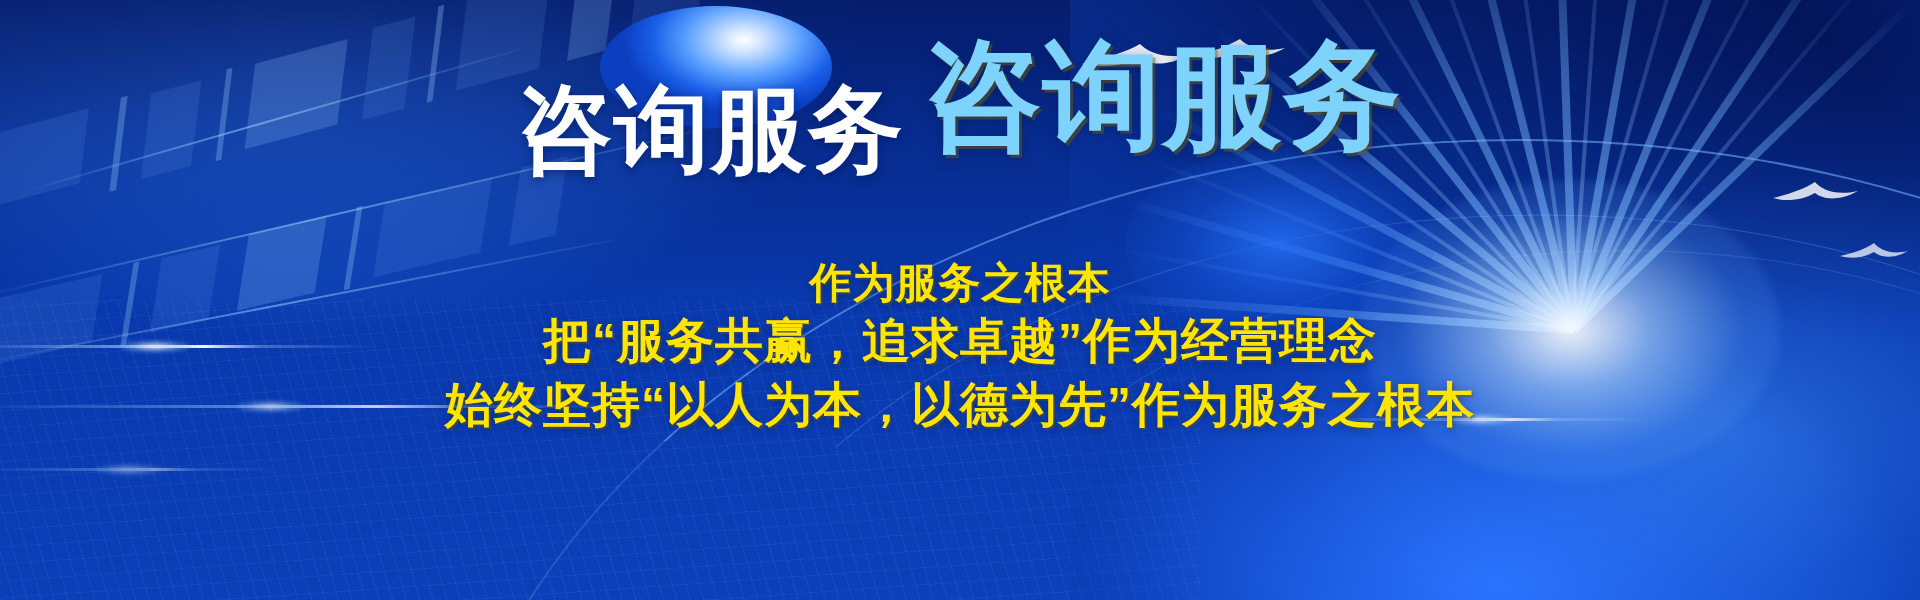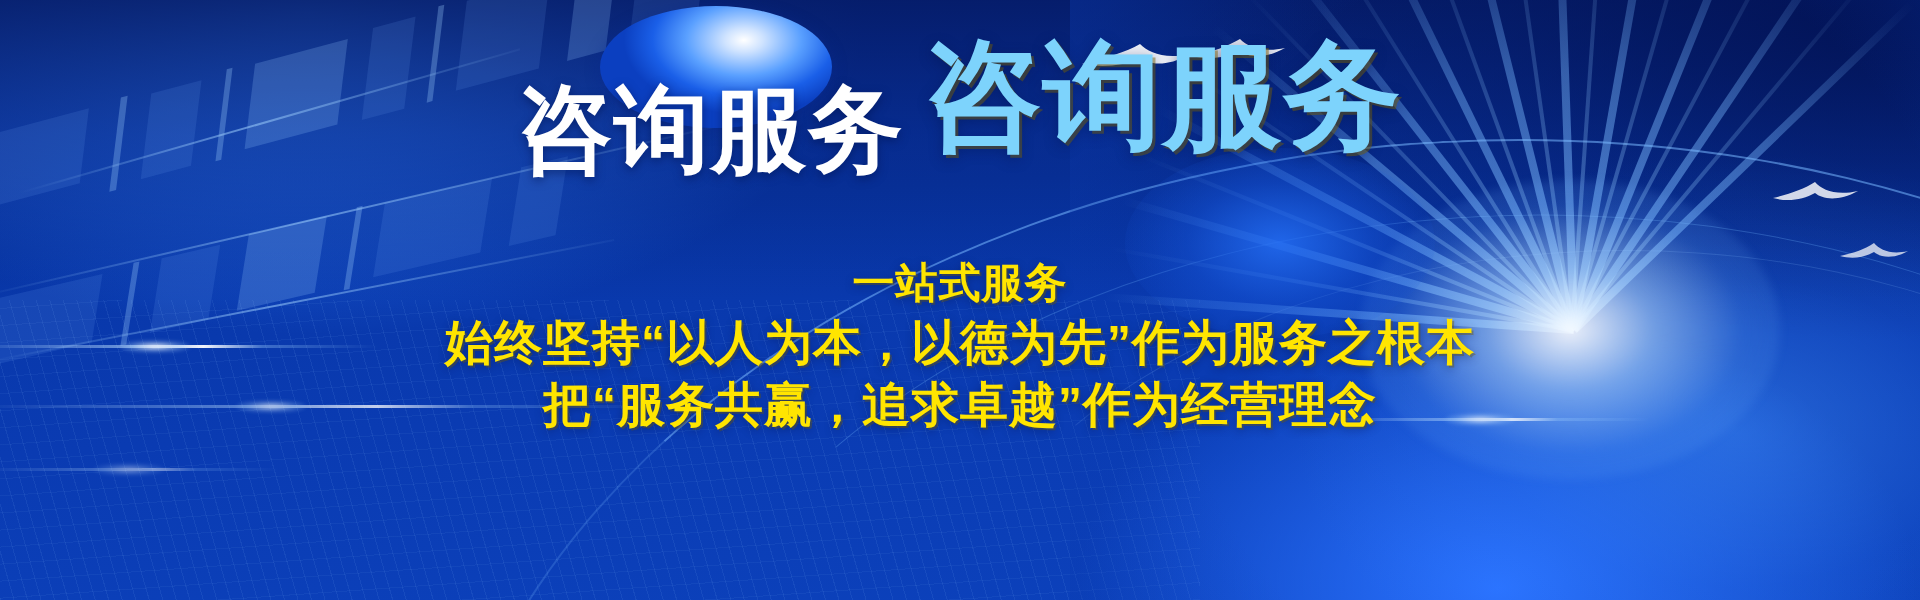--- a/index.html
+++ b/index.html
@@ -341,18 +341,18 @@
     <svg width="72" height="28" viewBox="0 0 72 28">
       <path d="M2 16 C 16 13, 27 9, 36 3 C 42 10, 53 15, 70 11 C 54 20, 42 17, 36 12 C 26 18, 13 19, 2 16 Z" fill="#ffffff" opacity="0.72"></path>
     </svg>
   </div>
 
   <div class="headline">
     <span class="headline-white">咨询服务</span><span class="headline-yellow">咨询服务</span>
   </div>
 
   <div class="subblock">
-    <div class="sub-line sub-line-1">一站式服务</div>
+    <div class="sub-line sub-line-1">作为服务之根本</div>
+    <div class="sub-line sub-line-3">把“服务共赢，追求卓越”作为经营理念</div>
     <div class="sub-line sub-line-2">始终坚持“以人为本，以德为先”作为服务之根本</div>
-    <div class="sub-line sub-line-3">把“服务共赢，追求卓越”作为经营理念</div>
   </div>
 
 </div>
 
 </body></html>

